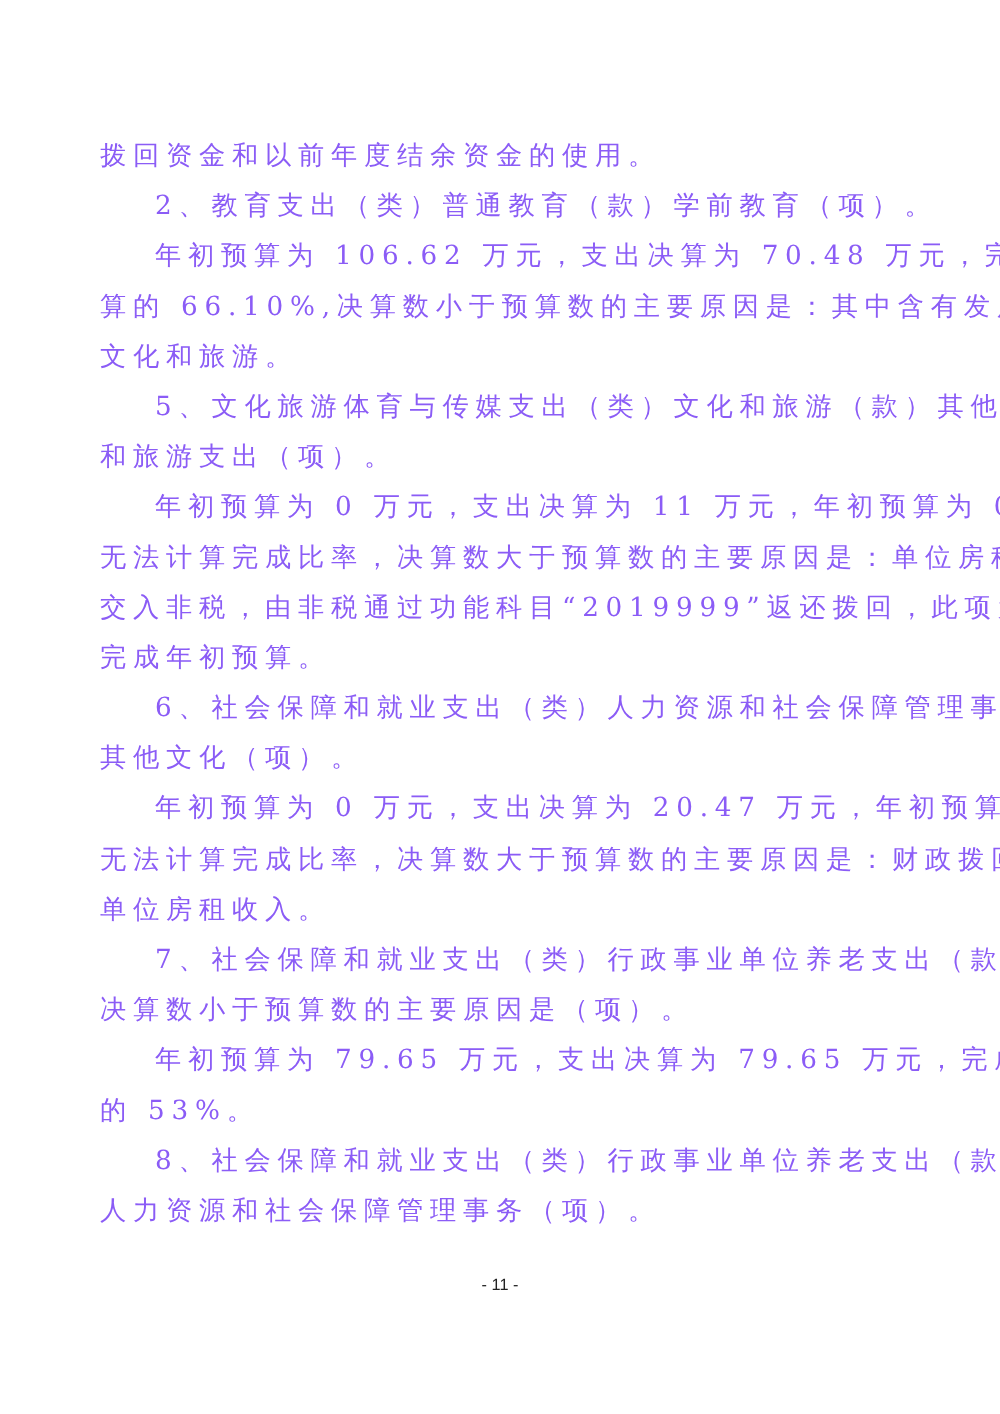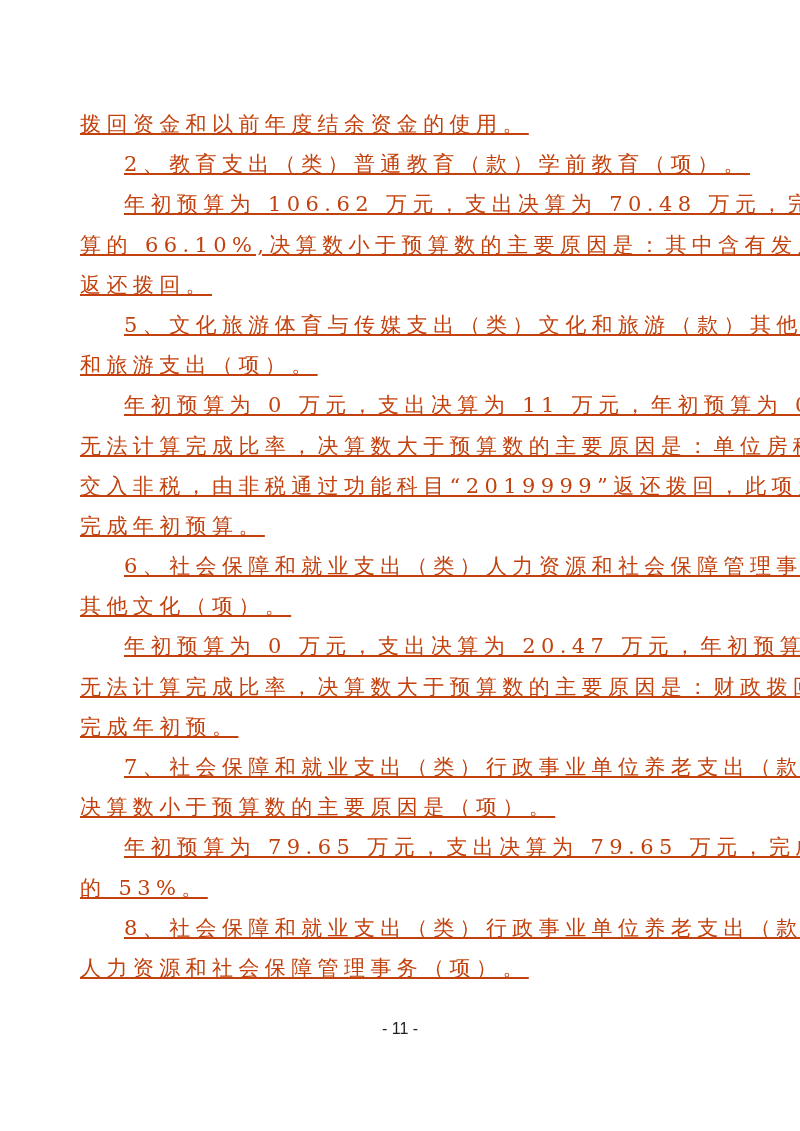--- a/index.html
+++ b/index.html
@@ -1,54 +1,54 @@
 <!DOCTYPE html>
 <html><head>
   <meta charset="utf-8">
   <style>
     html, body { margin: 0; padding: 0; background: #ffffff; }
     body { width: 800px; height: 1131px; position: relative; overflow: hidden; }
     .page {
       position: absolute; left: 80px; top: 104px; width: 642px;
       font-family: "DejaVu Serif", "Liberation Serif", serif;
-      color: #c2410c; font-size: 21px; text-decoration: underline;
+      color: #8b5cf6; font-size: 21px;
     }
     .line {
       height: 40.2px; line-height: 40.2px; white-space: nowrap;
       letter-spacing: 5.4px;
       text-align: justify; text-align-last: justify;
     }
     .line.short { text-align-last: left; }
     .indent { padding-left: 44px; }
     .footer {
       position: absolute; left: 0; width: 800px; top: 1020px;
       text-align: center; font-family: "Liberation Sans", sans-serif;
-      font-size: 16px; color: #222;
+      font-size: 13px; color: #222;
     }
   </style>
 </head>
 <body>
 
 <div class="page">
   <div class="line short">拨回资金和以前年度结余资金的使用。</div>
   <div class="line short indent">2、教育支出（类）普通教育（款）学前教育（项）。</div>
   <div class="line indent">年初预算为 106.62 万元，支出决算为 70.48 万元，完成年初预</div>
   <div class="line">算的 66.10%,决算数小于预算数的主要原因是：其中含有发展资金和</div>
-  <div class="line short">返还拨回。</div>
+  <div class="line short">文化和旅游。</div>
   <div class="line indent">5、文化旅游体育与传媒支出（类）文化和旅游（款）其他文化</div>
   <div class="line short">和旅游支出（项）。</div>
   <div class="line indent">年初预算为 0 万元，支出决算为 11 万元，年初预算为 0 万元，</div>
   <div class="line">无法计算完成比率，决算数大于预算数的主要原因是：单位房租收入</div>
   <div class="line">交入非税，由非税通过功能科目“2019999”返还拨回，此项为财政拨</div>
   <div class="line short">完成年初预算。</div>
   <div class="line indent">6、社会保障和就业支出（类）人力资源和社会保障管理事务（款）</div>
   <div class="line short">其他文化（项）。</div>
   <div class="line indent">年初预算为 0 万元，支出决算为 20.47 万元，年初预算为 0 万元，</div>
   <div class="line">无法计算完成比率，决算数大于预算数的主要原因是：财政拨回二级</div>
-  <div class="line short">完成年初预。</div>
+  <div class="line short">单位房租收入。</div>
   <div class="line indent">7、社会保障和就业支出（类）行政事业单位养老支出（款）机</div>
   <div class="line short">决算数小于预算数的主要原因是（项）。</div>
   <div class="line indent">年初预算为 79.65 万元，支出决算为 79.65 万元，完成年初预算</div>
   <div class="line short">的 53%。</div>
   <div class="line indent">8、社会保障和就业支出（类）行政事业单位养老支出（款）机</div>
   <div class="line short">人力资源和社会保障管理事务（项）。</div>
 </div>
 
 <div class="footer">- 11 -</div>
 

